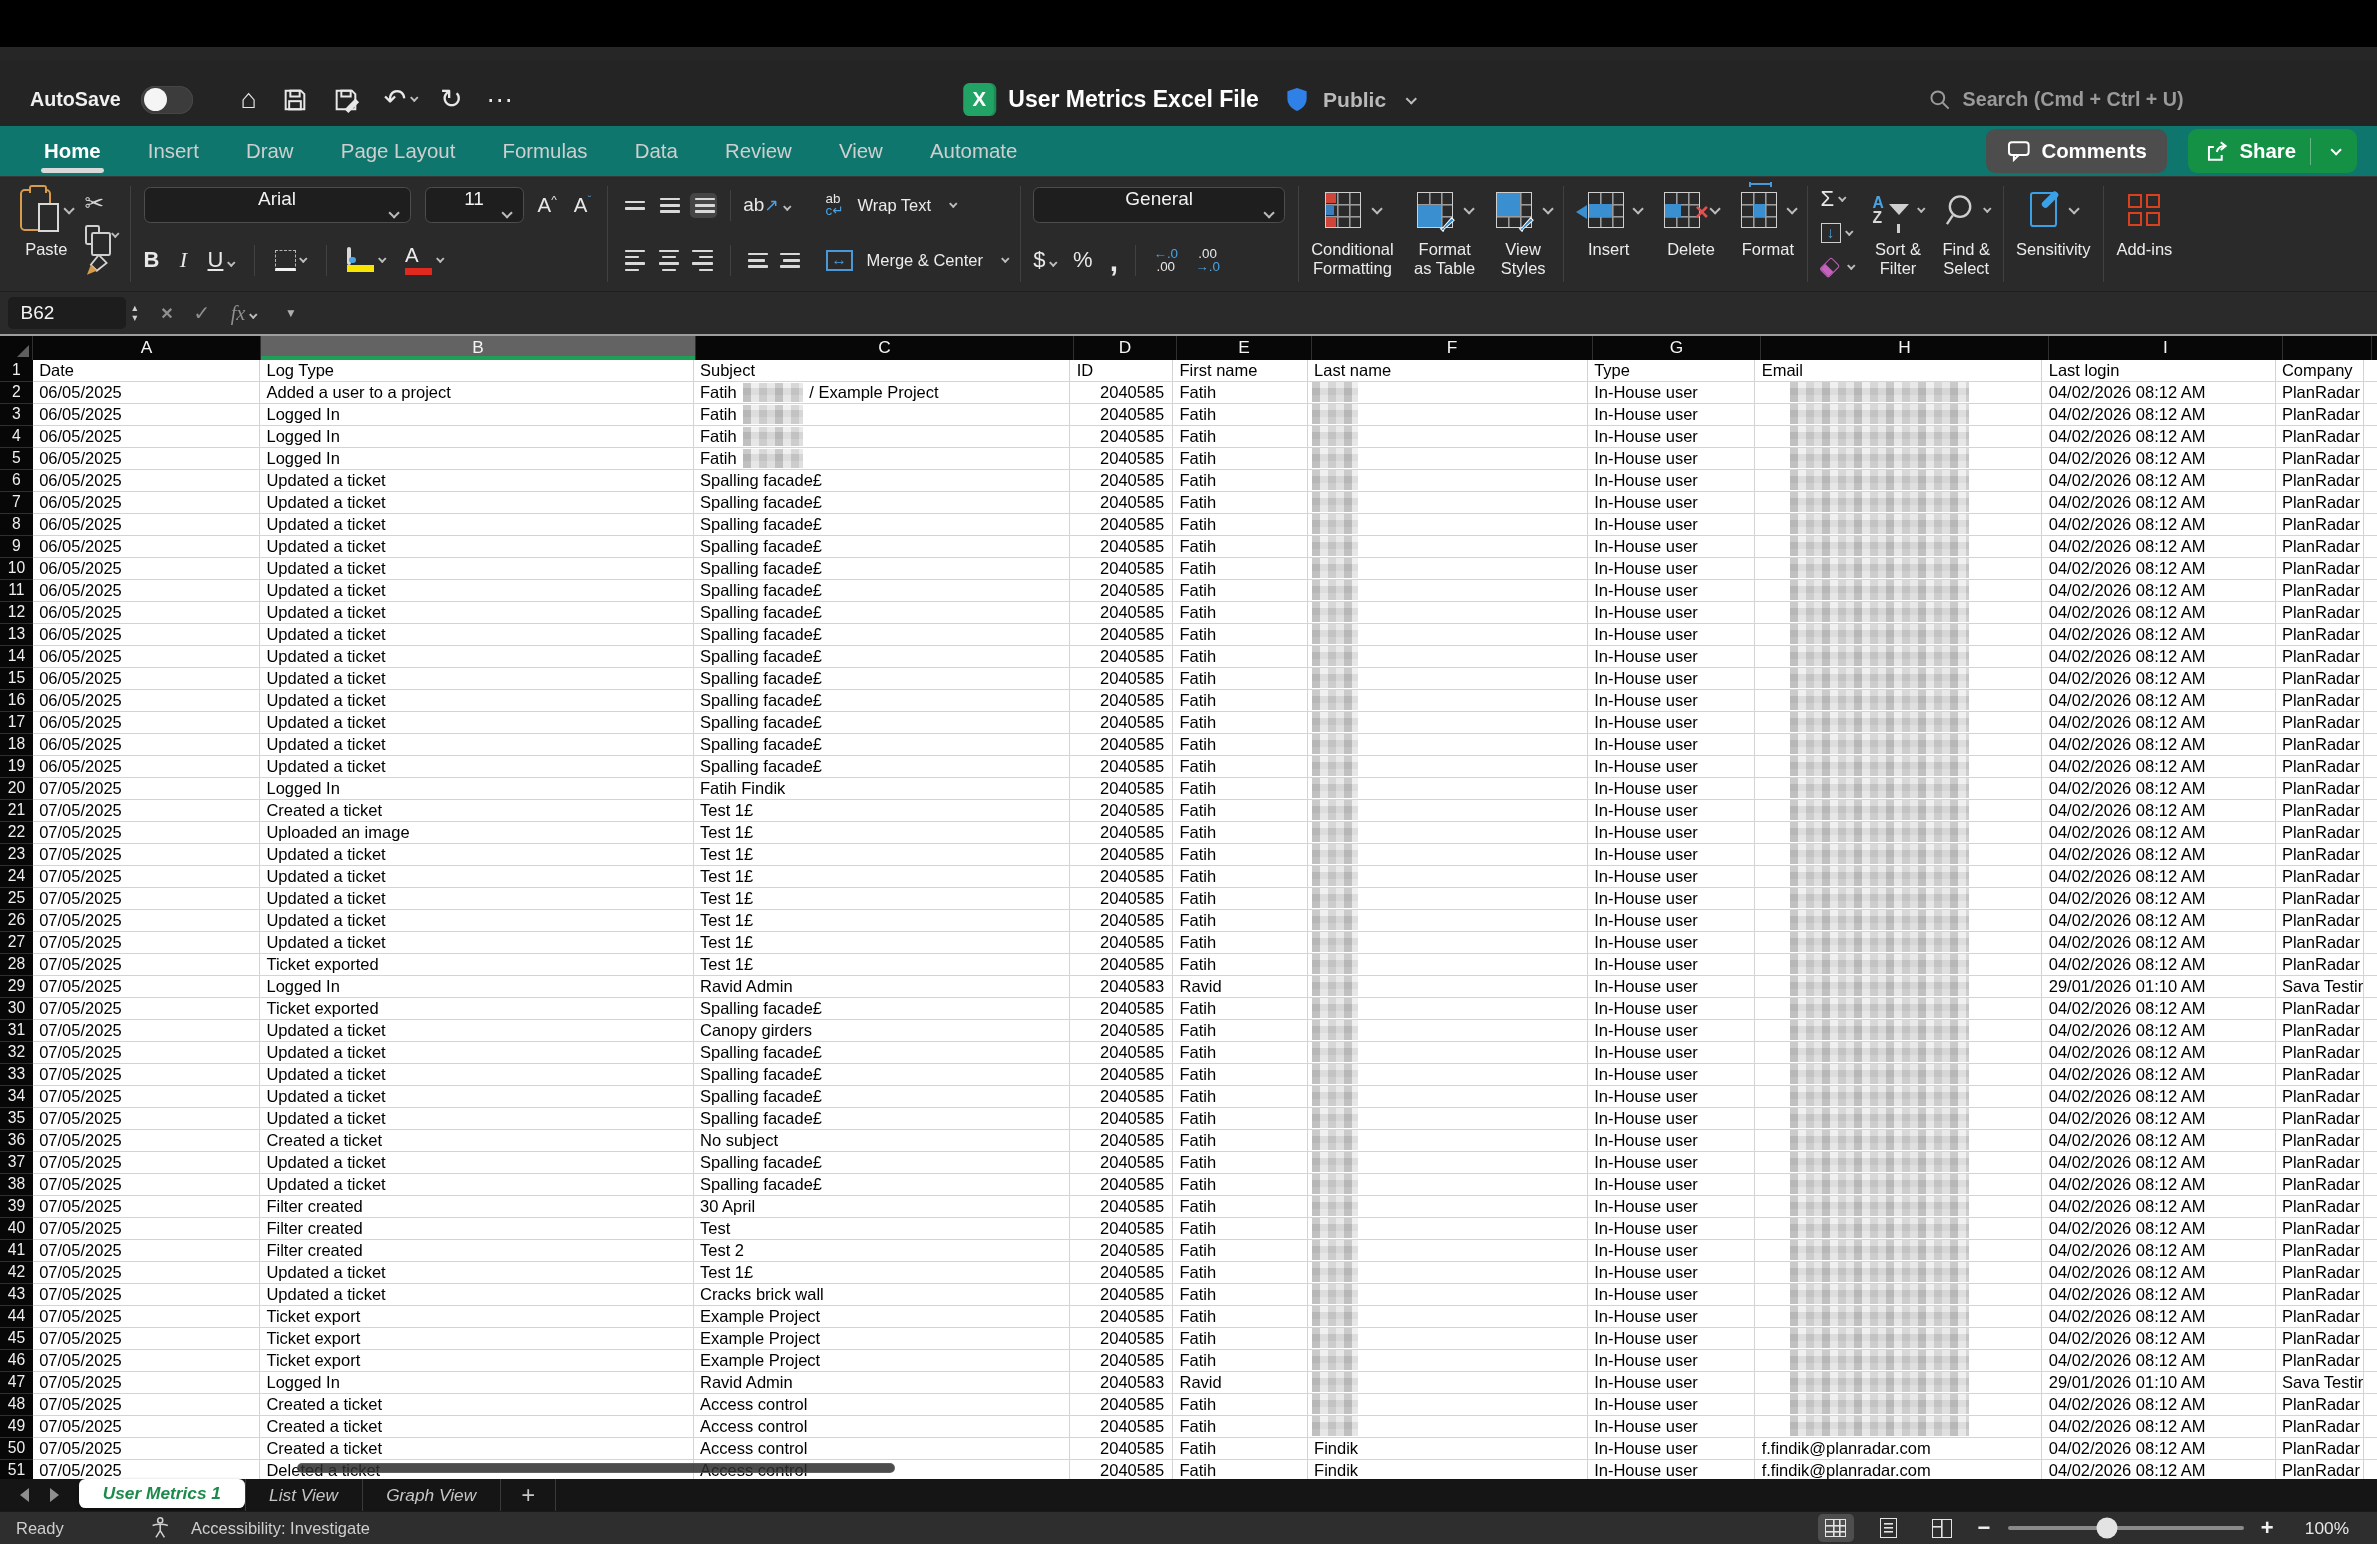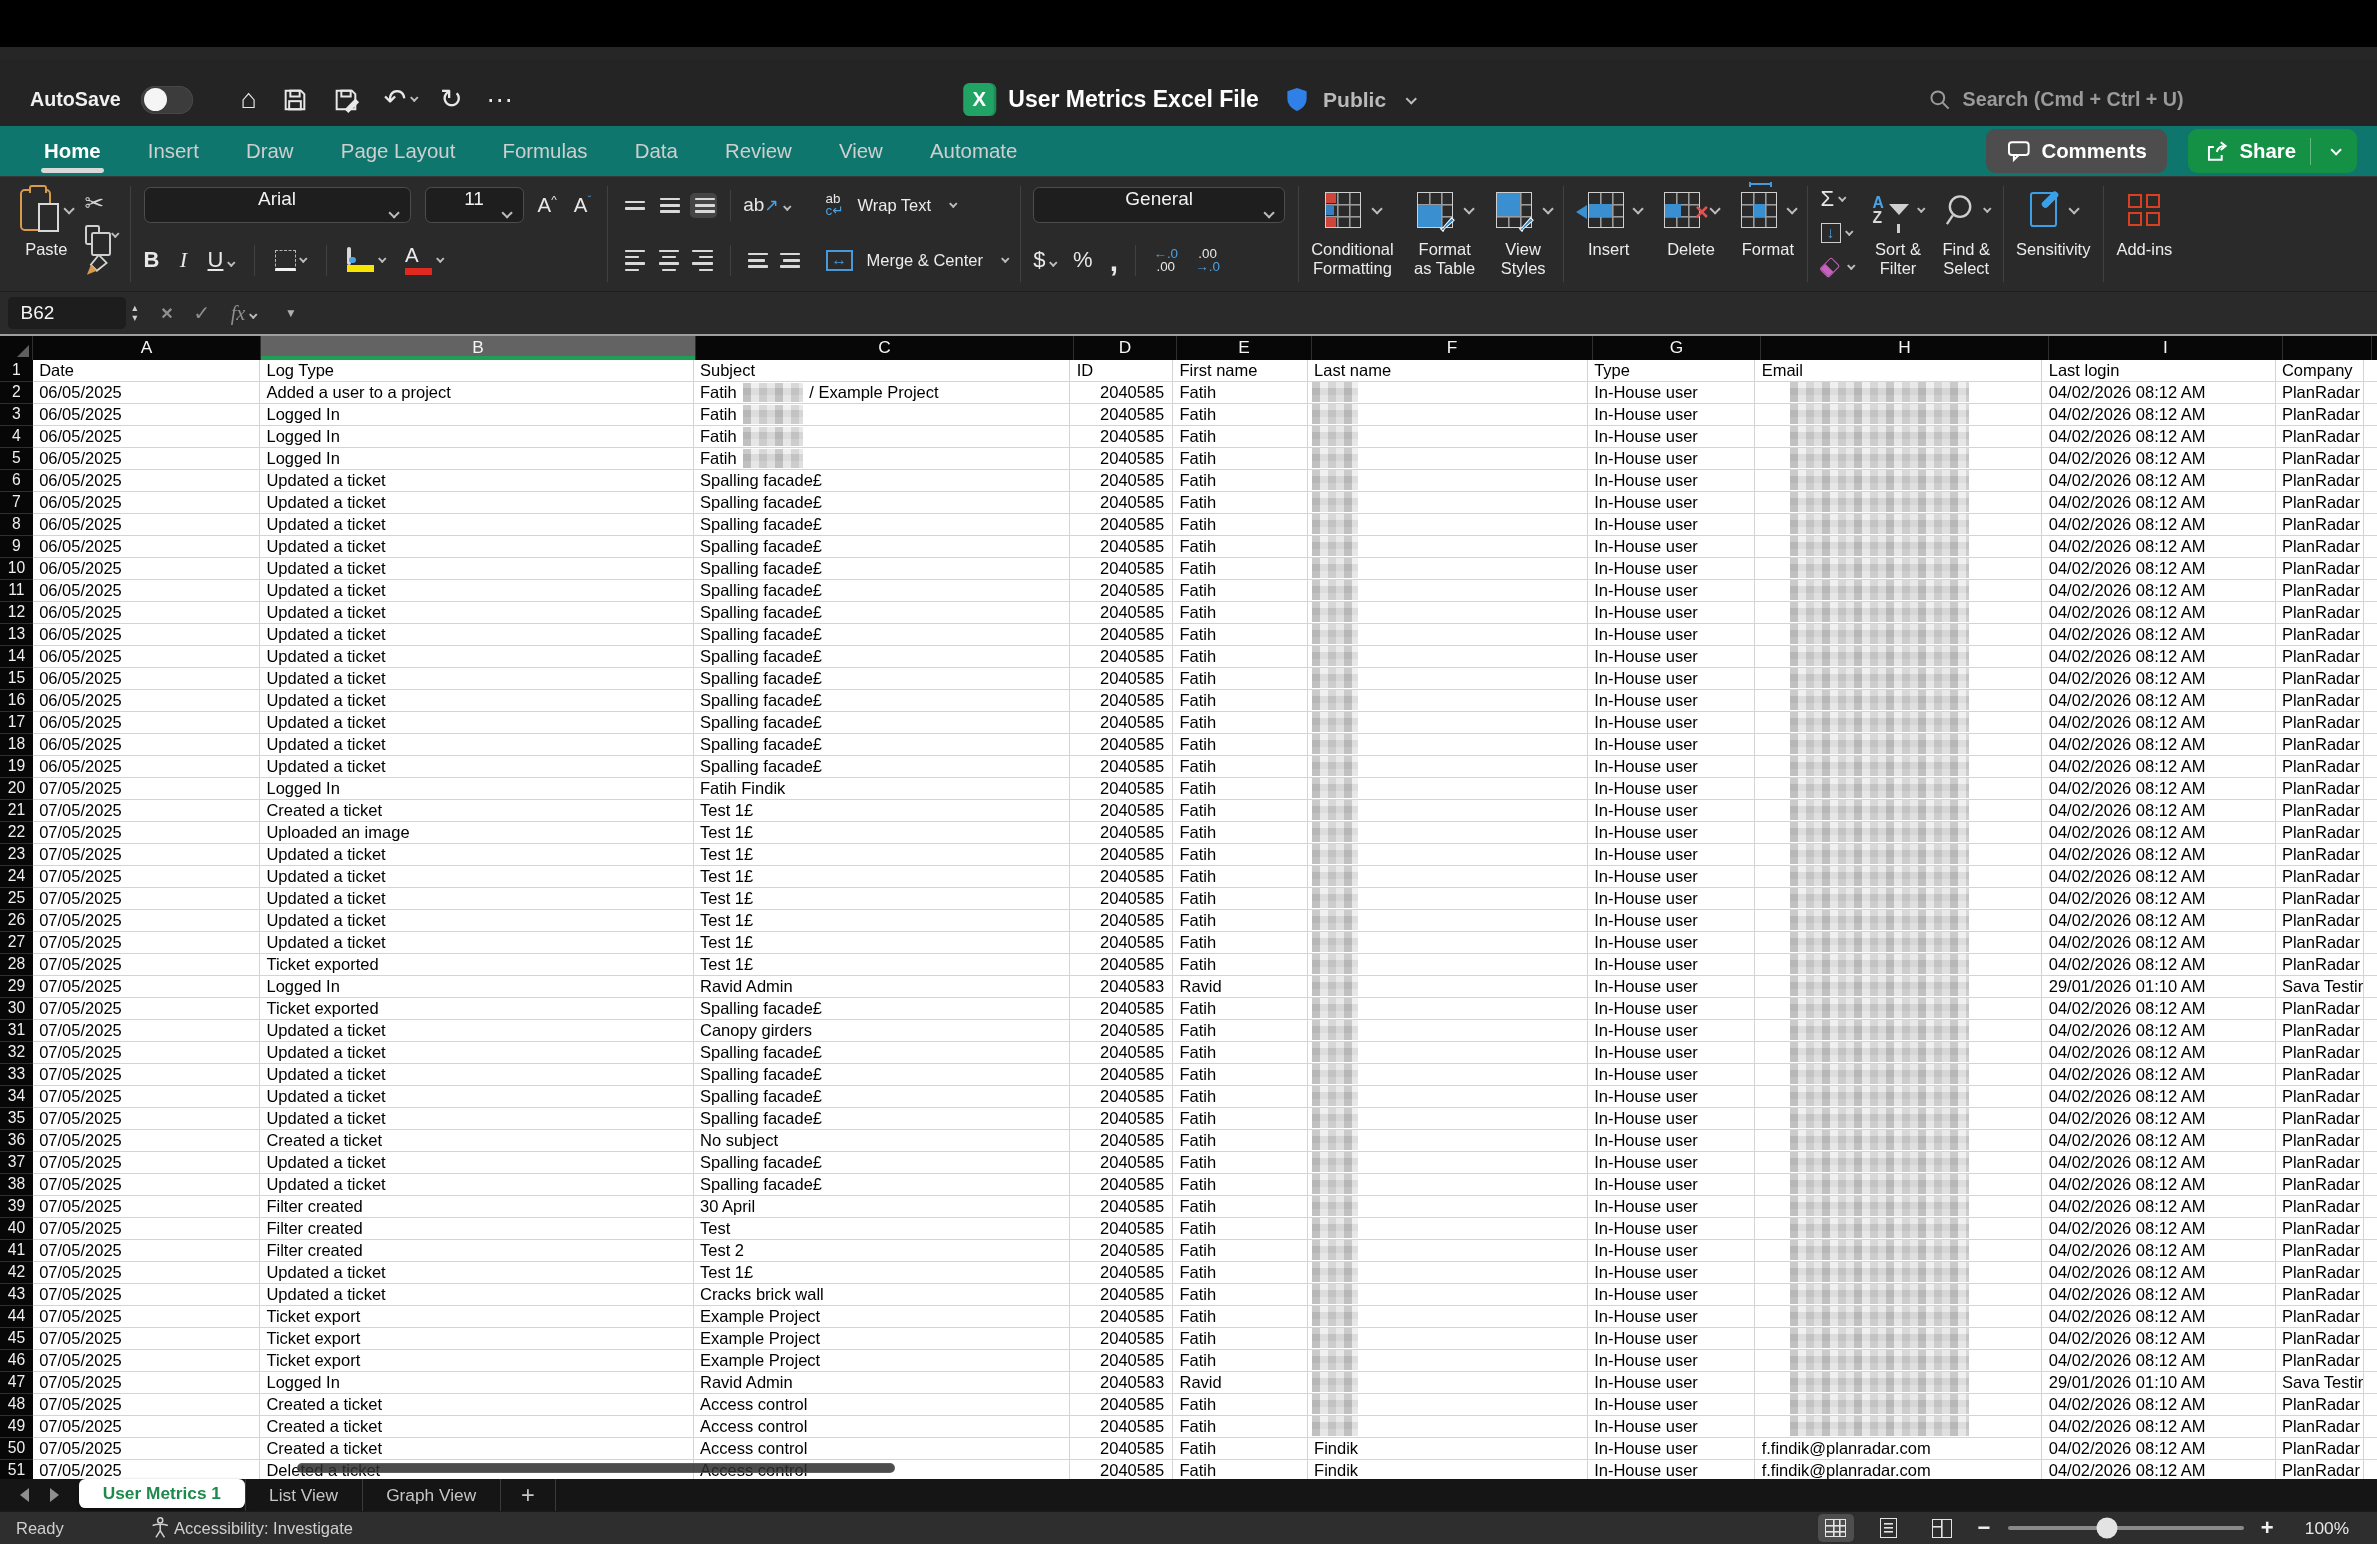--- a/index.html
+++ b/index.html
@@ -134,33 +134,33 @@
   .num { text-align:right; padding-right:7.9px; }
   .mosaic { background:
       repeating-linear-gradient(90deg, rgba(120,120,120,.28) 0 7.9px, rgba(255,255,255,.30) 7.9px 15.7px, rgba(150,150,150,.22) 15.7px 24.4px, rgba(230,230,230,.30) 24.4px 32px),
       repeating-linear-gradient(0deg, #dcdcdc 0 7px, #cfcfcf 7px 14px, #eaeaea 14px 21px, #c6c6c6 21px 28px); }
   .subj-blur { display:inline-block; width:60px; height:19px; vertical-align:middle; margin:0 6.3px 2.4px 6.3px; }
   .name-blur { position:absolute; left:4.7px; top:0.8px; bottom:0.8px; width:46px; }
   .email-blur { position:absolute; left:35px; top:0.8px; bottom:0.8px; width:179px; }
   #hscroll { position:absolute; left:297px; top:1127px; width:598px; height:10.2px; border-radius:5.5px; background:rgba(45,45,45,.85); border:0.8px solid rgba(110,110,110,.6); }
 
   
-  #sheet-tabs { top:1479px; height:32px; background:#151515; display:flex; align-items:center; }
+  #sheet-tabs { top:1479px; height:32px; background:#151515; display:flex; align-items:center;font-style:italic; }
   .nav-arrows { display:flex; gap:20.4px; padding:0 20.4px; }
   .tri-l { width:0; height:0; border-top:7px solid transparent; border-bottom:7px solid transparent; border-right:9.4px solid #8f8f8f; }
   .tri-r { width:0; height:0; border-top:7px solid transparent; border-bottom:7px solid transparent; border-left:9.4px solid #8f8f8f; }
   .sheet-tab { color:#c6c6c6; font-size:17.3px; padding:0 23.6px; height:32px; display:flex; align-items:center; border-right:0.8px solid #3a3a3a; }
   .sheet-tab.first { border-left:0.8px solid #3a3a3a; }
   .sheet-tab.active { background:#ffffff; color:#1c8a4a; font-weight:700; border-radius:6.3px; height:29px; margin-top:-2.4px; border:none; box-shadow:0 1.6px 3.1px rgba(0,0,0,.4); }
   .tab-add { color:#c6c6c6; font-size:23.6px; padding:0 20.4px; border-right:0.8px solid #3a3a3a; height:32px; display:flex; align-items:center; }
 
   
   #status-bar { top:1511px; height:33px; background:#2e2e2e; border-top:0.8px solid #1a1a1a; display:flex; align-items:center; color:#cfcfcf; font-size:16.5px; }
   .sb-ready { padding-left:16px; }
-  .sb-access { display:flex; align-items:center; gap:4px; margin-left:86px; }
+  .sb-access { display:flex; align-items:center; gap:21px; margin-left:86px; }
   .sb-right { margin-left:auto; display:flex; align-items:center; gap:17.3px; padding-right:28px; }
   .viewbtn { width:36px; height:28px; display:flex; align-items:center; justify-content:center; border-radius:4.7px; }
   .viewbtn.sel { background:#4e4e4e; }
   .v-normal { width:20.4px; height:17.3px; border:1.6px solid #e4e4e4; background:
       linear-gradient(#e4e4e4,#e4e4e4) 0 4.7px/100% 1.6px no-repeat,
       linear-gradient(#e4e4e4,#e4e4e4) 0 10.2px/100% 1.6px no-repeat,
       linear-gradient(90deg,#e4e4e4,#e4e4e4) 6.3px 0/1.6px 100% no-repeat,
       linear-gradient(90deg,#e4e4e4,#e4e4e4) 12.6px 0/1.6px 100% no-repeat; }
   .v-layout { width:17.3px; height:20.4px; border:1.6px solid #e4e4e4; background:
       linear-gradient(#e4e4e4,#e4e4e4) 2.4px 3.9px/9.4px 1.6px no-repeat,

